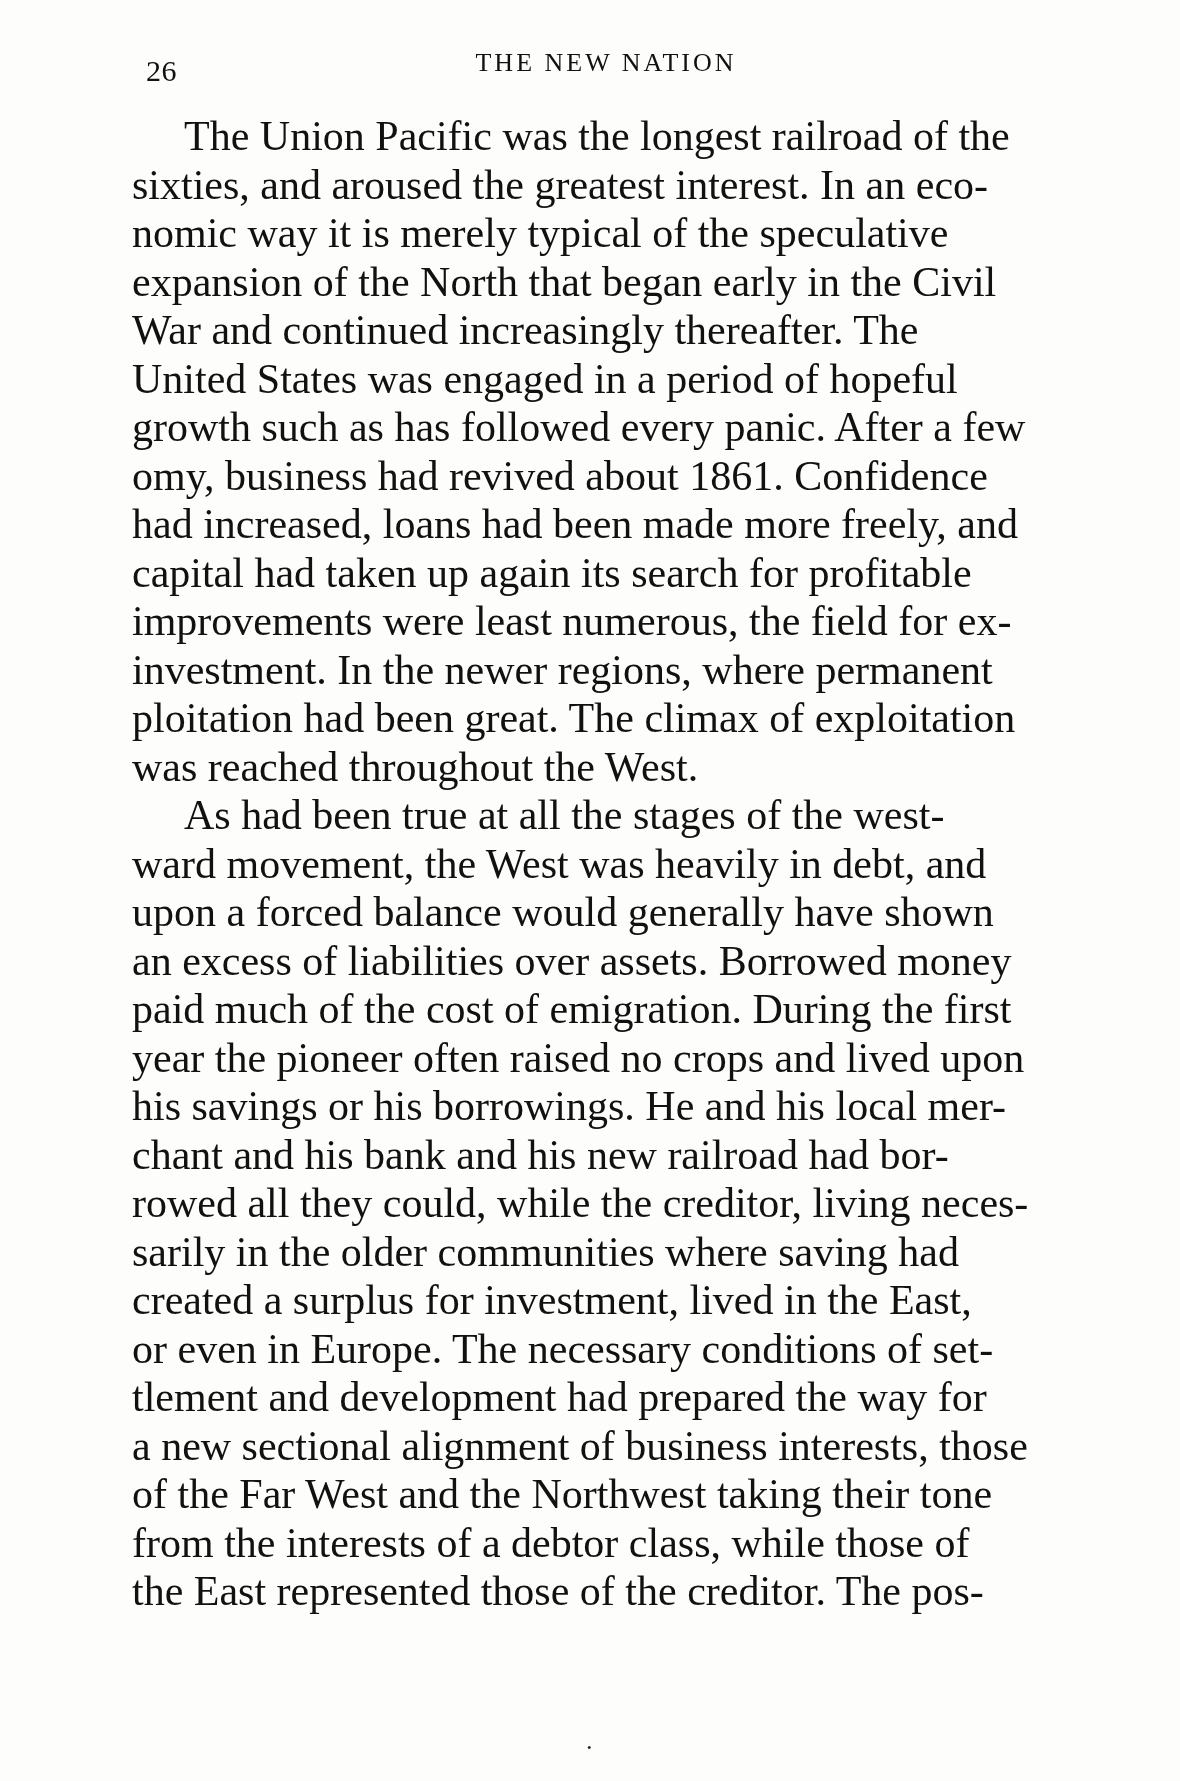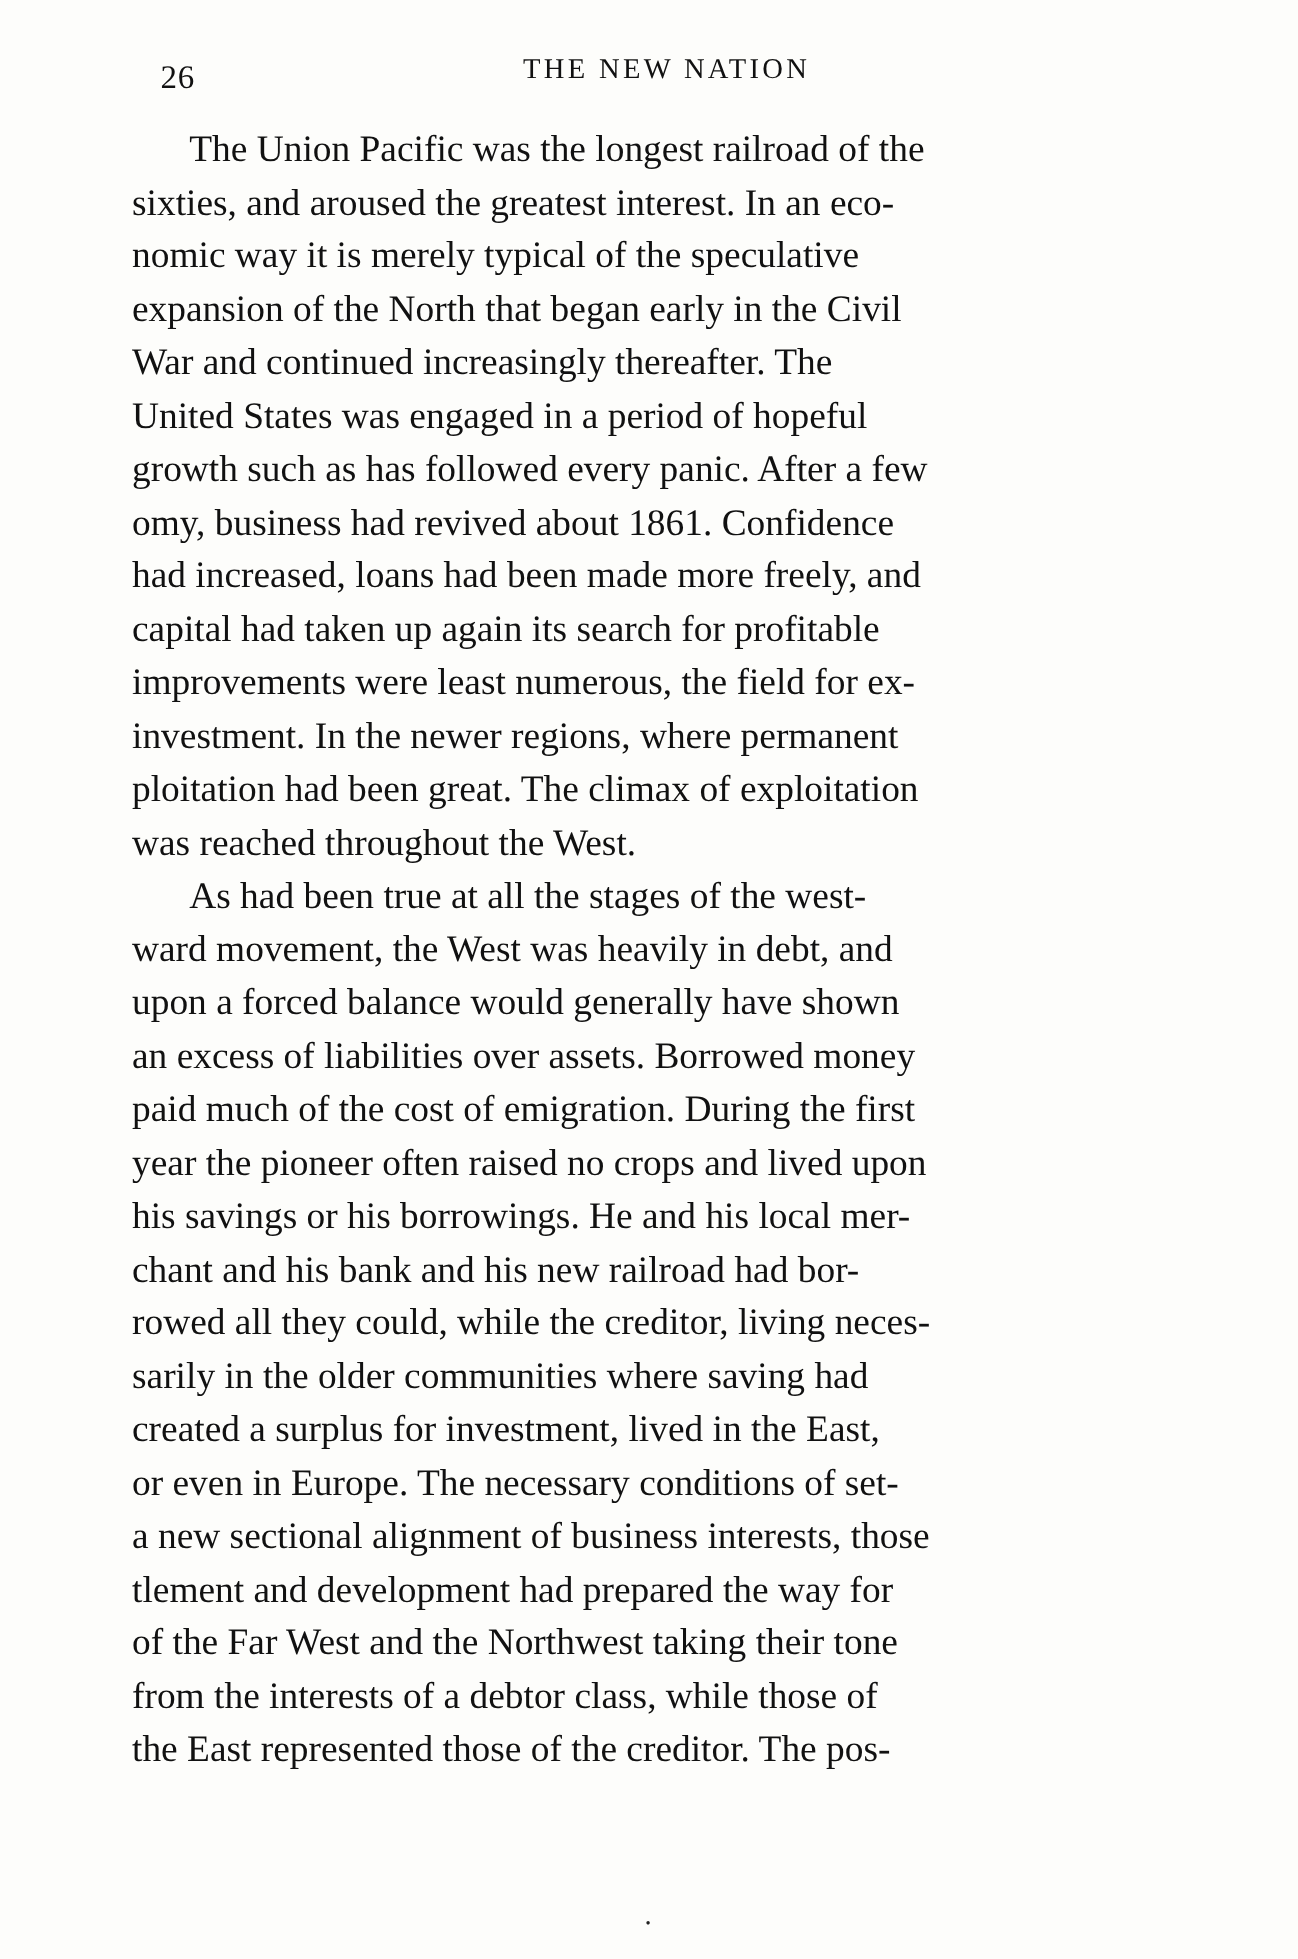--- a/index.html
+++ b/index.html
@@ -49,22 +49,22 @@
     padding-left: 40px;
     box-sizing: border-box;
   }
   .body-text {
     position: absolute;
     left: 120px;
     top: 112px;
     width: 870px;
   }
   .para {
-    margin: 0 0 0 0;
-    font-size: 34px;
+    margin: 0 0 0 12px;
+    font-size: 42px;
     line-height: 48.5px;
   }
   .line {
     display: block;
     white-space: nowrap;
   }
   .indent { padding-left: 52px; }
   .footer-dot {
     position: absolute;
     left: 586px;
@@ -108,22 +108,22 @@
       <span class="line">upon a forced balance would generally have shown</span>
       <span class="line">an excess of liabilities over assets. Borrowed money</span>
       <span class="line">paid much of the cost of emigration. During the first</span>
       <span class="line">year the pioneer often raised no crops and lived upon</span>
       <span class="line">his savings or his borrowings. He and his local mer-</span>
       <span class="line">chant and his bank and his new railroad had bor-</span>
       <span class="line">rowed all they could, while the creditor, living neces-</span>
       <span class="line">sarily in the older communities where saving had</span>
       <span class="line">created a surplus for investment, lived in the East,</span>
       <span class="line">or even in Europe. The necessary conditions of set-</span>
+      <span class="line">tlement and development had prepared the way for</span>
       <span class="line">a new sectional alignment of business interests, those</span>
-      <span class="line">tlement and development had prepared the way for</span>
       <span class="line">of the Far West and the Northwest taking their tone</span>
       <span class="line">from the interests of a debtor class, while those of</span>
       <span class="line">the East represented those of the creditor. The pos-</span>
     </p>
 
   </div>
 
   <div class="footer-dot">.</div>
 
 </div>

